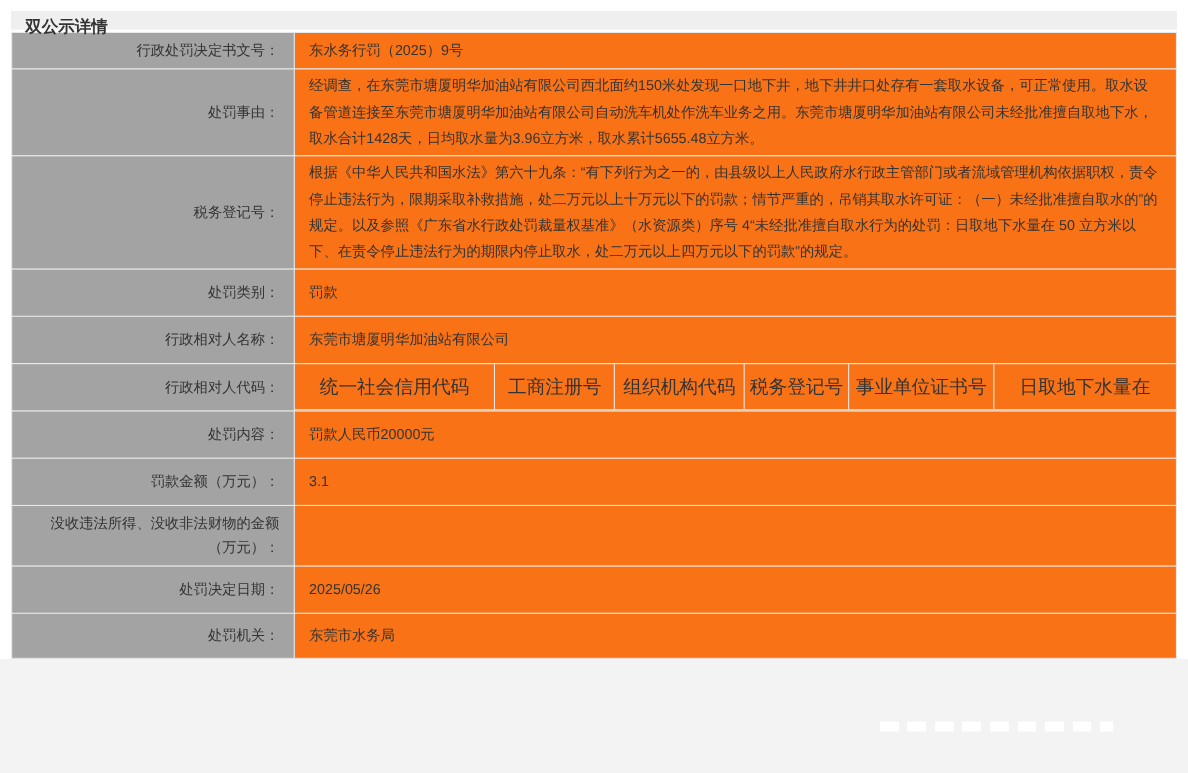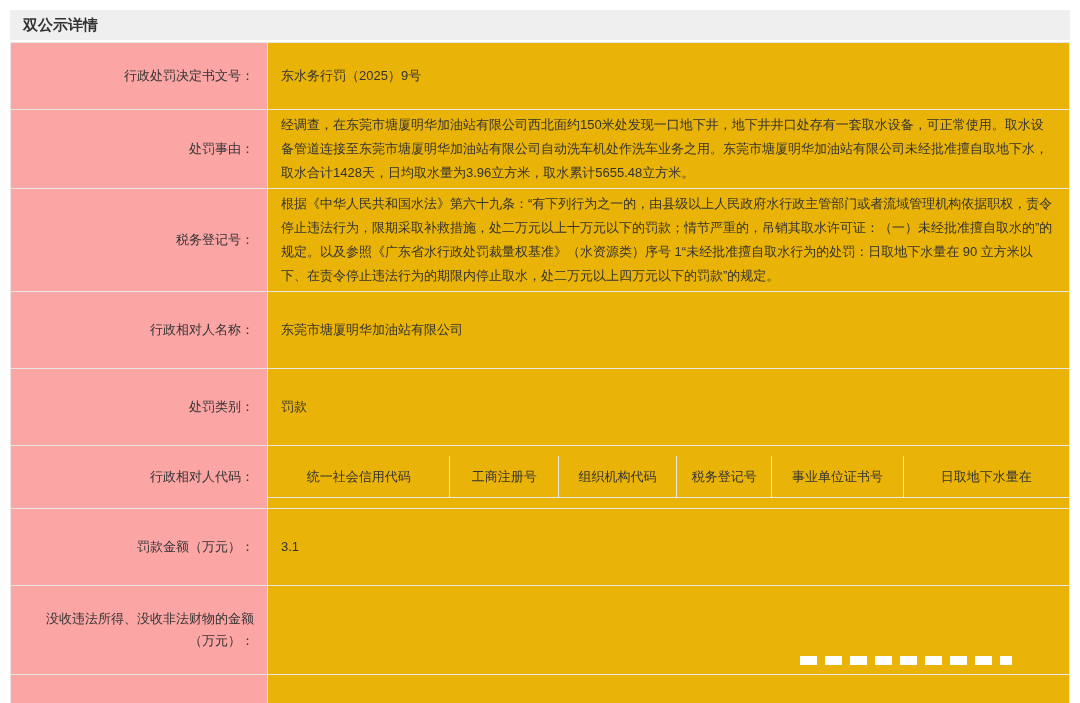--- a/index.html
+++ b/index.html
@@ -10,66 +10,66 @@
     -webkit-font-smoothing:antialiased;
   }
   .page{
     position:relative;
     width:1060px;
     background:#ffffff;
     padding:10px 10px 0 10px;
   }
   .title-bar{
     background:#efefef;
-    height:30px;line-height:30px;
+    height:17px;line-height:30px;
     padding-left:13px;
     font-size:15px;font-weight:bold;color:#333;
     margin-bottom:2px;
   }
   table.detail-table{
     border-collapse:collapse;
     width:1060px;
     table-layout:fixed;
   }
   table.detail-table td{
     border:1px solid #e7e7e7;
     font-size:13px;color:#333;
     vertical-align:middle;
     word-break:break-all;
   }
   td.lbl{
     width:230px;
-    background:#fca5a5;
+    background:#a3a3a3;
     text-align:right;
-    padding:20px 13px;
+    padding:3px 13px;
     color:#404040;
     line-height:22px;
   }
   td.val{
-    background:#eab308;
+    background:#f97316;
     padding:3px 13px;
     line-height:24px;
     text-align:left;
   }
   tr.r-sm td{height:26px;}
   tr.r-36 td{height:36px;}
   tr.r-34 td{height:34px;}
   tr.r-48 td{height:48px;margin-top:26px;}
   td.nested-wrap{padding:0;}
   table.nested{
     width:100%;
     border-collapse:collapse;
     table-layout:fixed;
   }
   table.nested th, table.nested td{
     border:0;
     border-left:1px solid #e7e7e7;
     height:39px;
     text-align:center;
-    font-size:13px;
+    font-size:17px;
     font-weight:normal;
     color:#333;
     word-break:break-all;
   }
   table.nested th:first-child, table.nested td:first-child{border-left:0;}
   table.nested tr.nh th{border-bottom:1px solid #e7e7e7;}
   
   .watermark{
     position:absolute;
     left:800px;top:656px;
@@ -90,29 +90,29 @@
         <tr class="r-sm">
       <td class="lbl">行政处罚决定书文号：</td>
       <td class="val">东水务行罚（2025）9号</td>
     </tr>
     <tr>
       <td class="lbl">处罚事由：</td>
       <td class="val">经调查，在东莞市塘厦明华加油站有限公司西北面约150米处发现一口地下井，地下井井口处存有一套取水设备，可正常使用。取水设备管道连接至东莞市塘厦明华加油站有限公司自动洗车机处作洗车业务之用。东莞市塘厦明华加油站有限公司未经批准擅自取地下水，取水合计1428天，日均取水量为3.96立方米，取水累计5655.48立方米。</td>
     </tr>
     <tr>
       <td class="lbl">税务登记号：</td>
-      <td class="val">根据《中华人民共和国水法》第六十九条：“有下列行为之一的，由县级以上人民政府水行政主管部门或者流域管理机构依据职权，责令停止违法行为，限期采取补救措施，处二万元以上十万元以下的罚款；情节严重的，吊销其取水许可证：（一）未经批准擅自取水的”的规定。以及参照《广东省水行政处罚裁量权基准》（水资源类）序号 1“未经批准擅自取水行为的处罚：日取地下水量在 90 立方米以下、在责令停止违法行为的期限内停止取水，处二万元以上四万元以下的罚款”的规定。</td>
+      <td class="val">根据《中华人民共和国水法》第六十九条：“有下列行为之一的，由县级以上人民政府水行政主管部门或者流域管理机构依据职权，责令停止违法行为，限期采取补救措施，处二万元以上十万元以下的罚款；情节严重的，吊销其取水许可证：（一）未经批准擅自取水的”的规定。以及参照《广东省水行政处罚裁量权基准》（水资源类）序号 4“未经批准擅自取水行为的处罚：日取地下水量在 50 立方米以下、在责令停止违法行为的期限内停止取水，处二万元以上四万元以下的罚款”的规定。</td>
+    </tr>
+    <tr class="r-36">
+      <td class="lbl">处罚类别：</td>
+      <td class="val">罚款</td>
     </tr>
     <tr class="r-36">
       <td class="lbl">行政相对人名称：</td>
       <td class="val">东莞市塘厦明华加油站有限公司</td>
-    </tr>
-    <tr class="r-36">
-      <td class="lbl">处罚类别：</td>
-      <td class="val">罚款</td>
     </tr>
 
     <tr>
       <td class="lbl">行政相对人代码：</td>
       <td class="val nested-wrap">
         <table class="nested">
           <colgroup>
             <col style="width:22.7%">
                 <col style="width:13.6%">
                 <col style="width:14.7%">
@@ -128,20 +128,24 @@
             <th>税务登记号</th>
             <th>事业单位证书号</th>
             <th>日取地下水量在</th>
           </tr>
         </tbody>
             </table>
       </td>
     </tr>
 
     <tr class="r-36">
+      <td class="lbl">处罚内容：</td>
+      <td class="val">罚款人民币20000元</td>
+    </tr>
+    <tr class="r-36">
       <td class="lbl">罚款金额（万元）：</td>
       <td class="val">3.1</td>
     </tr>
     <tr class="r-48">
       <td class="lbl">没收违法所得、没收非法财物的金额（万元）：</td>
       <td class="val"></td>
     </tr>
     <tr class="r-36">
       <td class="lbl">处罚决定日期：</td>
       <td class="val">2025/05/26</td>

